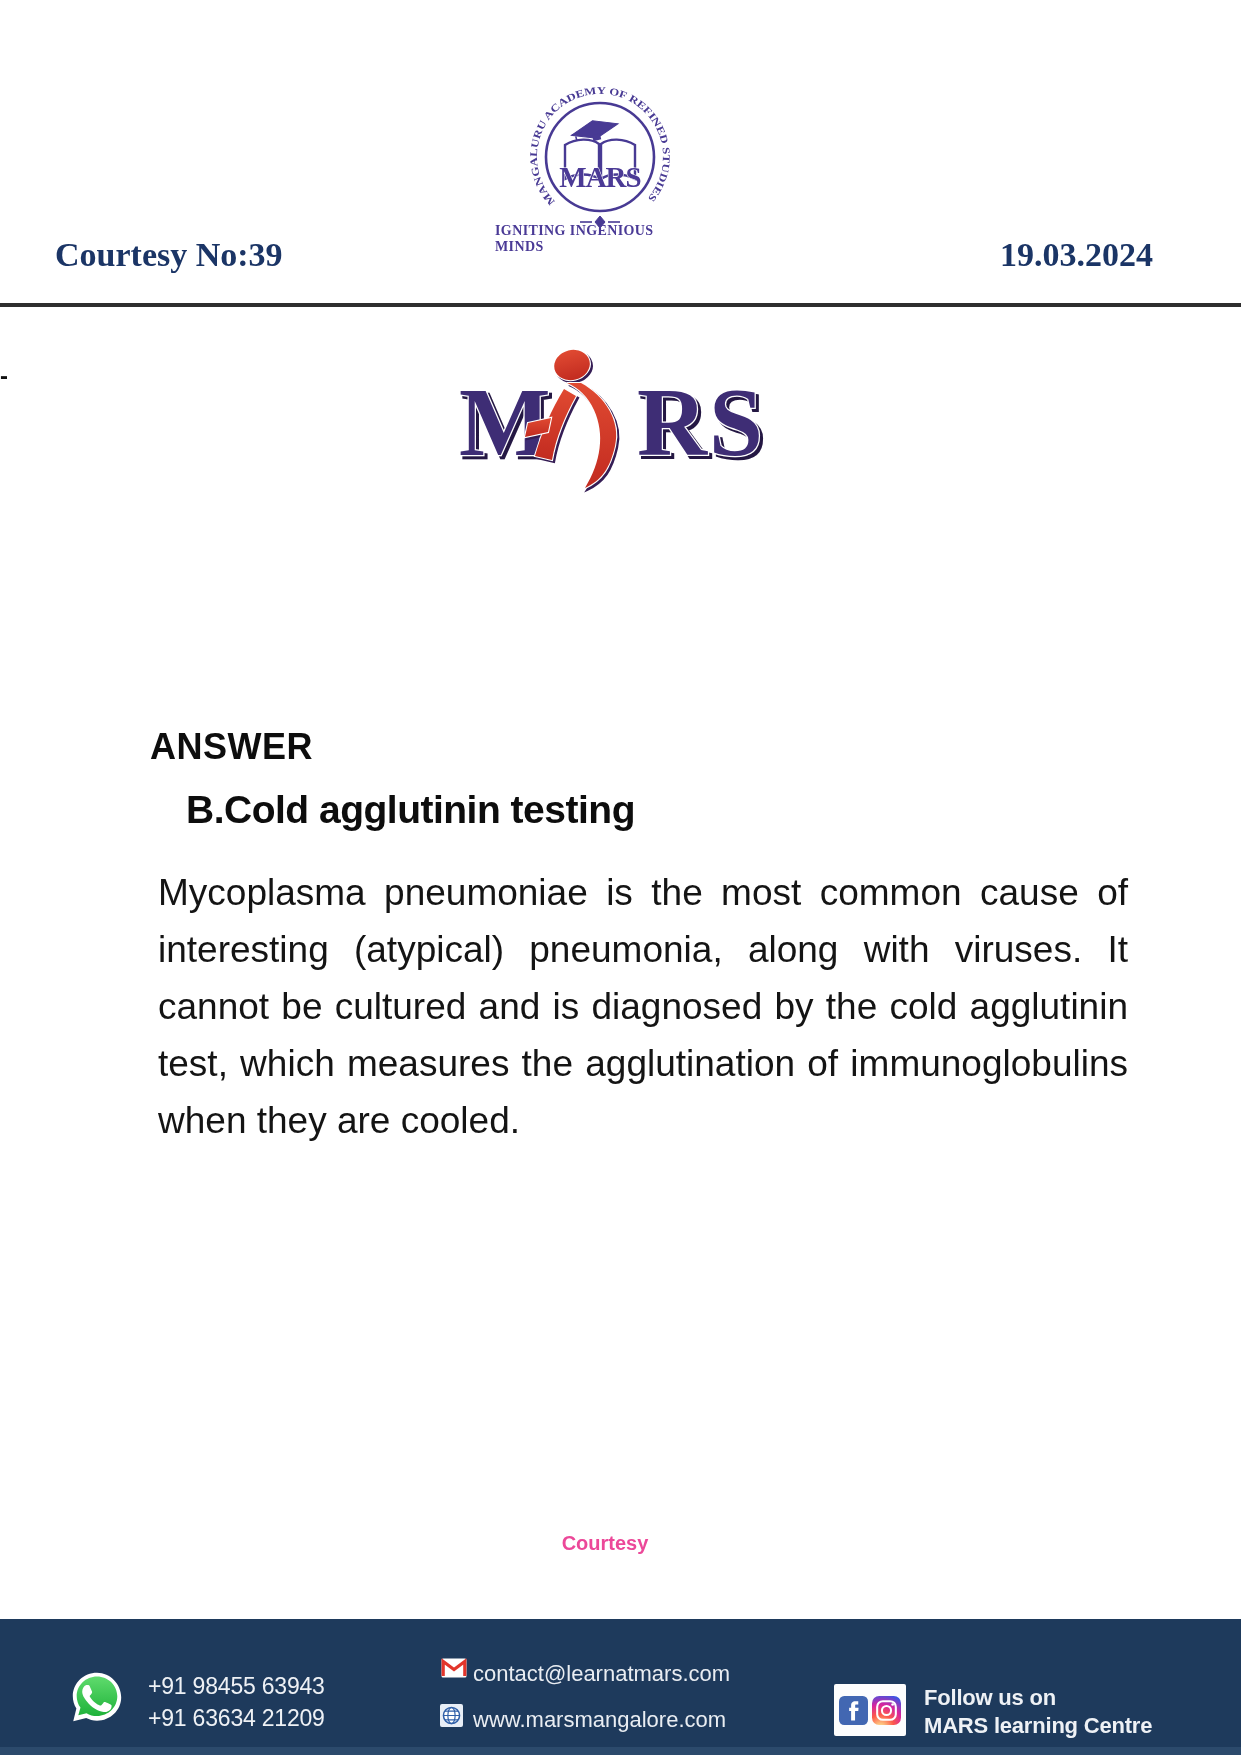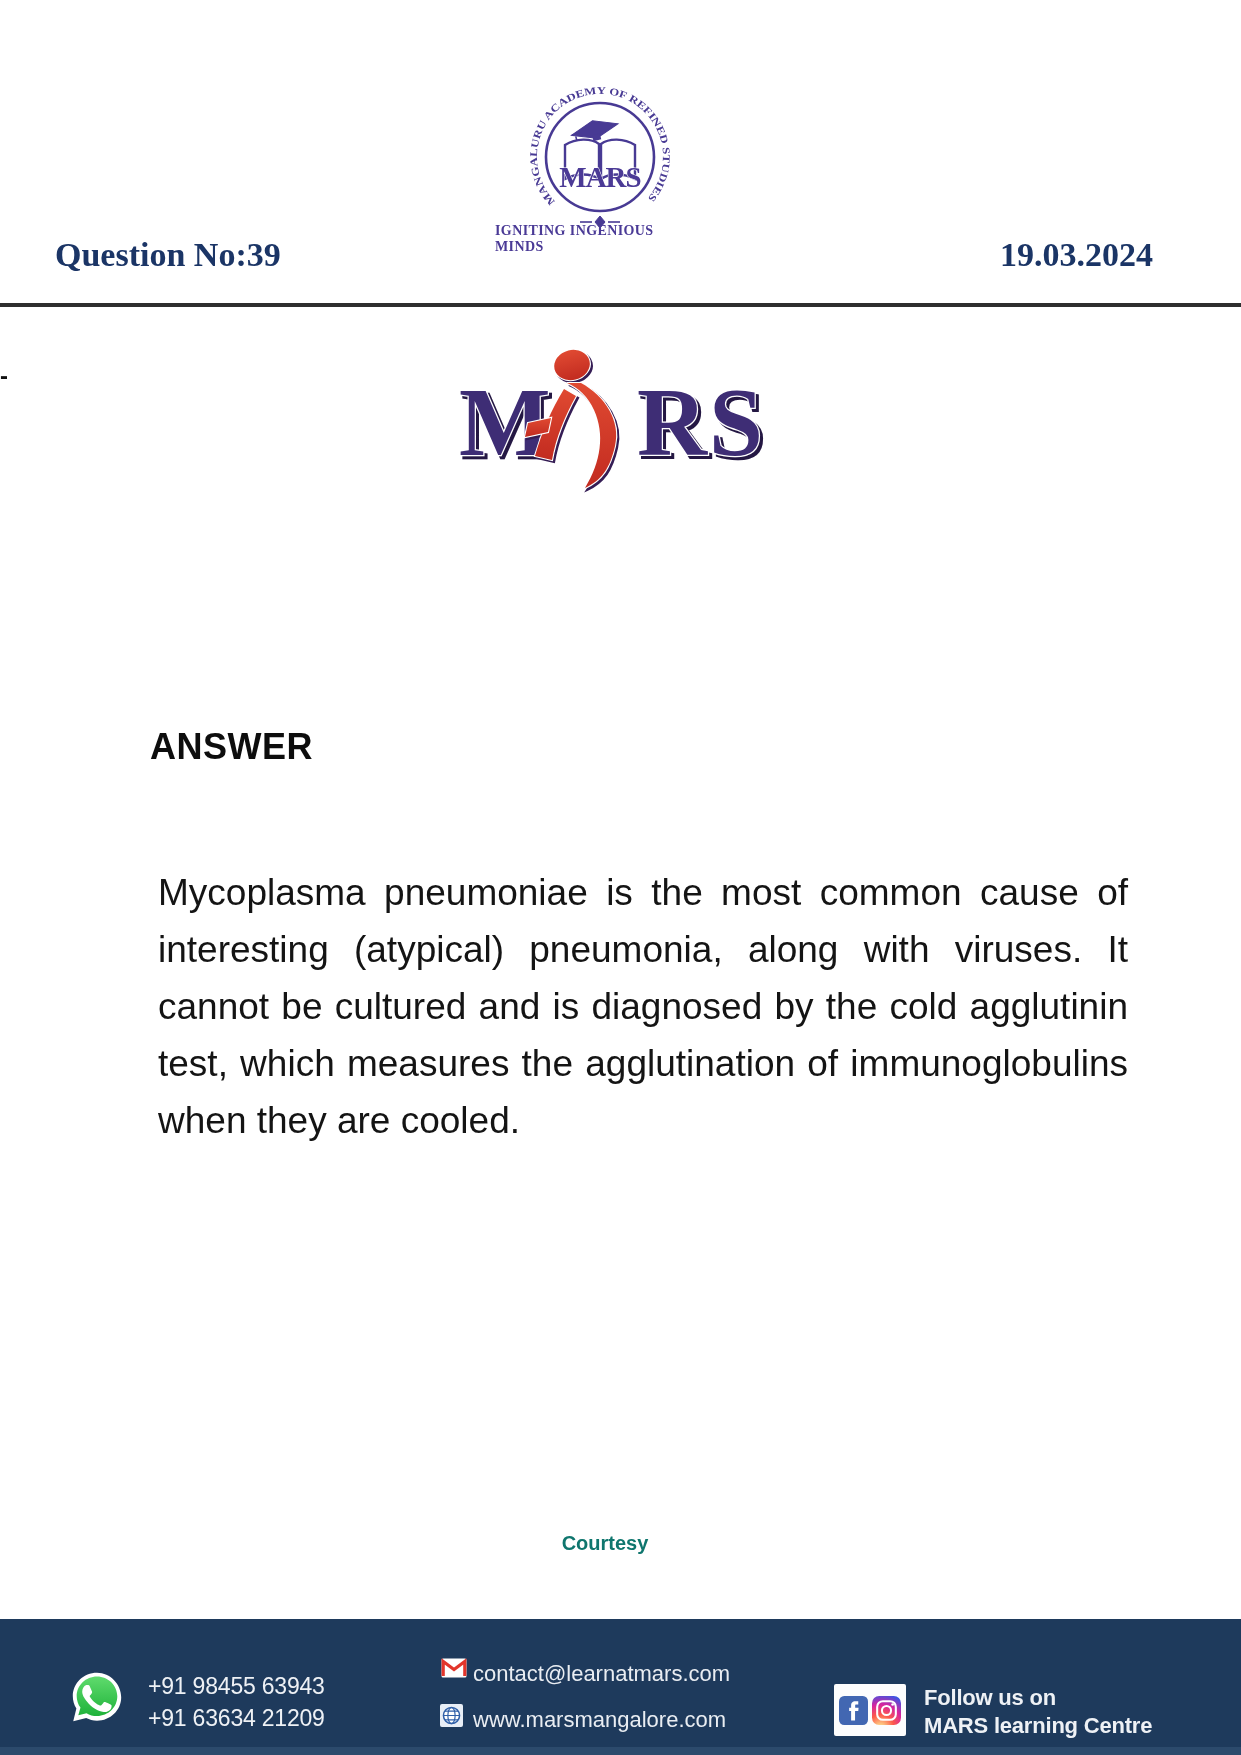--- a/index.html
+++ b/index.html
@@ -27,21 +27,21 @@
 
   
   .answer-heading{position:absolute;left:150px;top:726px;font-size:36px;font-weight:bold;
         color:#0d0d0d;letter-spacing:.5px;}
   .answer-option{position:absolute;left:186px;top:788px;font-size:39px;font-weight:bold;
         color:#0d0d0d;letter-spacing:-.5px;}
   .answer-explanation{position:absolute;left:158px;top:864px;width:970px;
         font-size:37px;line-height:57px;color:#141414;text-align:justify;}
 
   
-  .courtesy{position:absolute;left:405px;top:1532px;width:400px;text-align:center;color:#0f766e;}
+  .courtesy{position:absolute;left:405px;top:1532px;width:400px;text-align:center;color:#ec4899;}
   .courtesy-label{font-size:20px;font-weight:bold;margin-bottom:7px;}
   .courtesy-source{font-size:22px;letter-spacing:.6px;}
 
   
   .footer{position:absolute;left:0;top:1619px;width:100%;height:136px;background:#1e3a5c;}
   .footer-bottom-strip{position:absolute;left:0;bottom:0;width:100%;height:8px;background:#2c4a6c;}
   .wa-icon{position:absolute;left:70px;top:1669px;}
   .phone-block{position:absolute;left:148px;top:1670px;font-size:23px;font-weight:normal;
         line-height:32px;color:#eef1f5;letter-spacing:-.2px;}
   .gmail-icon{position:absolute;left:441px;top:1658px;}
@@ -83,21 +83,21 @@
 
     <g stroke="#483a94" fill="#483a94" stroke-width="1.6">
       <line x1="55" y1="137" x2="67" y2="137"></line>
       <polygon points="75,131 80,137 75,143 70,137" stroke-width="1"></polygon>
       <line x1="83" y1="137" x2="95" y2="137"></line>
     </g>
   </svg>
   <div class="seal-tagline">IGNITING INGENIOUS MINDS</div>
 
   <div class="header-row">
-    <span>Question No:39</span>
+    <span>Courtesy No:39</span>
     <span>19.03.2024</span>
   </div>
   <div class="header-rule"></div>
   <span class="stray-mark">-</span>
 
   <svg class="marslogo-svg" width="320" height="160" viewBox="0 0 320 160">
     <defs>
       <linearGradient id="redg" x1="0" y1="0" x2="0" y2="1">
         <stop offset="0" stop-color="#e04a32"></stop>
         <stop offset="1" stop-color="#c22b20"></stop>
@@ -109,20 +109,21 @@
       <ellipse cx="117" cy="32" rx="18" ry="15" transform="rotate(-14 117 32)"></ellipse>
       <path d="M 126,50 C 150,63 166,88 160,113 C 155,135 147,147 130,155
                C 146,129 150,101 139,77 C 133,64 124,55 112,50 Z"></path>
       <path d="M 109,56 C 96,77 87,99 80,123 L 97,127 C 101,104 110,83 121,63 Z"></path>
       <path d="M 73,90 L 96,85 L 93,99 L 70,104 Z"></path>
     </g>
     <text class="logo-letter" x="182" y="122" font-size="97" fill="#3e2d75" stroke="#ffffff" stroke-width="2.5" paint-order="stroke" letter-spacing="2">RS</text>
   </svg>
 
   <div class="answer-heading">ANSWER</div>
+  <div class="answer-option">B.Cold agglutinin testing</div>
   <div class="answer-explanation">Mycoplasma pneumoniae is the most common cause of interesting (atypical) pneumonia, along with viruses. It cannot be cultured and is diagnosed by the cold agglutinin test, which measures the agglutination of immunoglobulins when they are cooled.</div>
 
   <div class="courtesy">
     <div class="courtesy-label">Courtesy</div>
   </div>
 
   <div class="footer">
     <div class="footer-bottom-strip"></div>
   </div>
 

